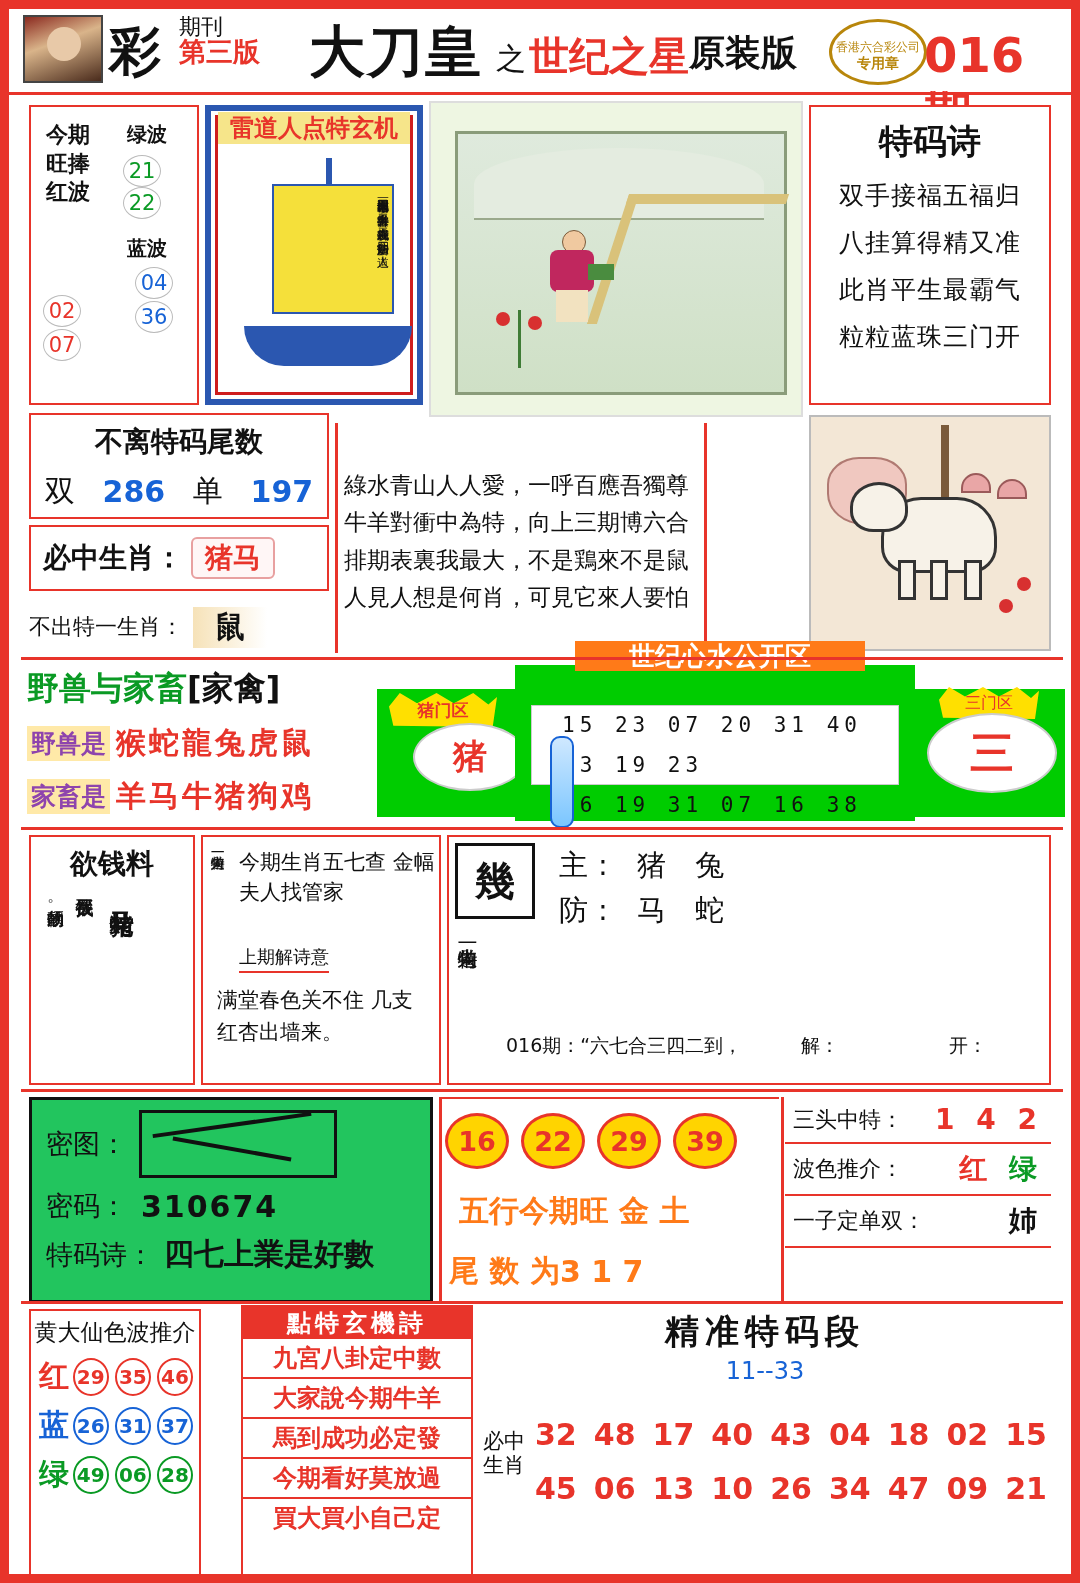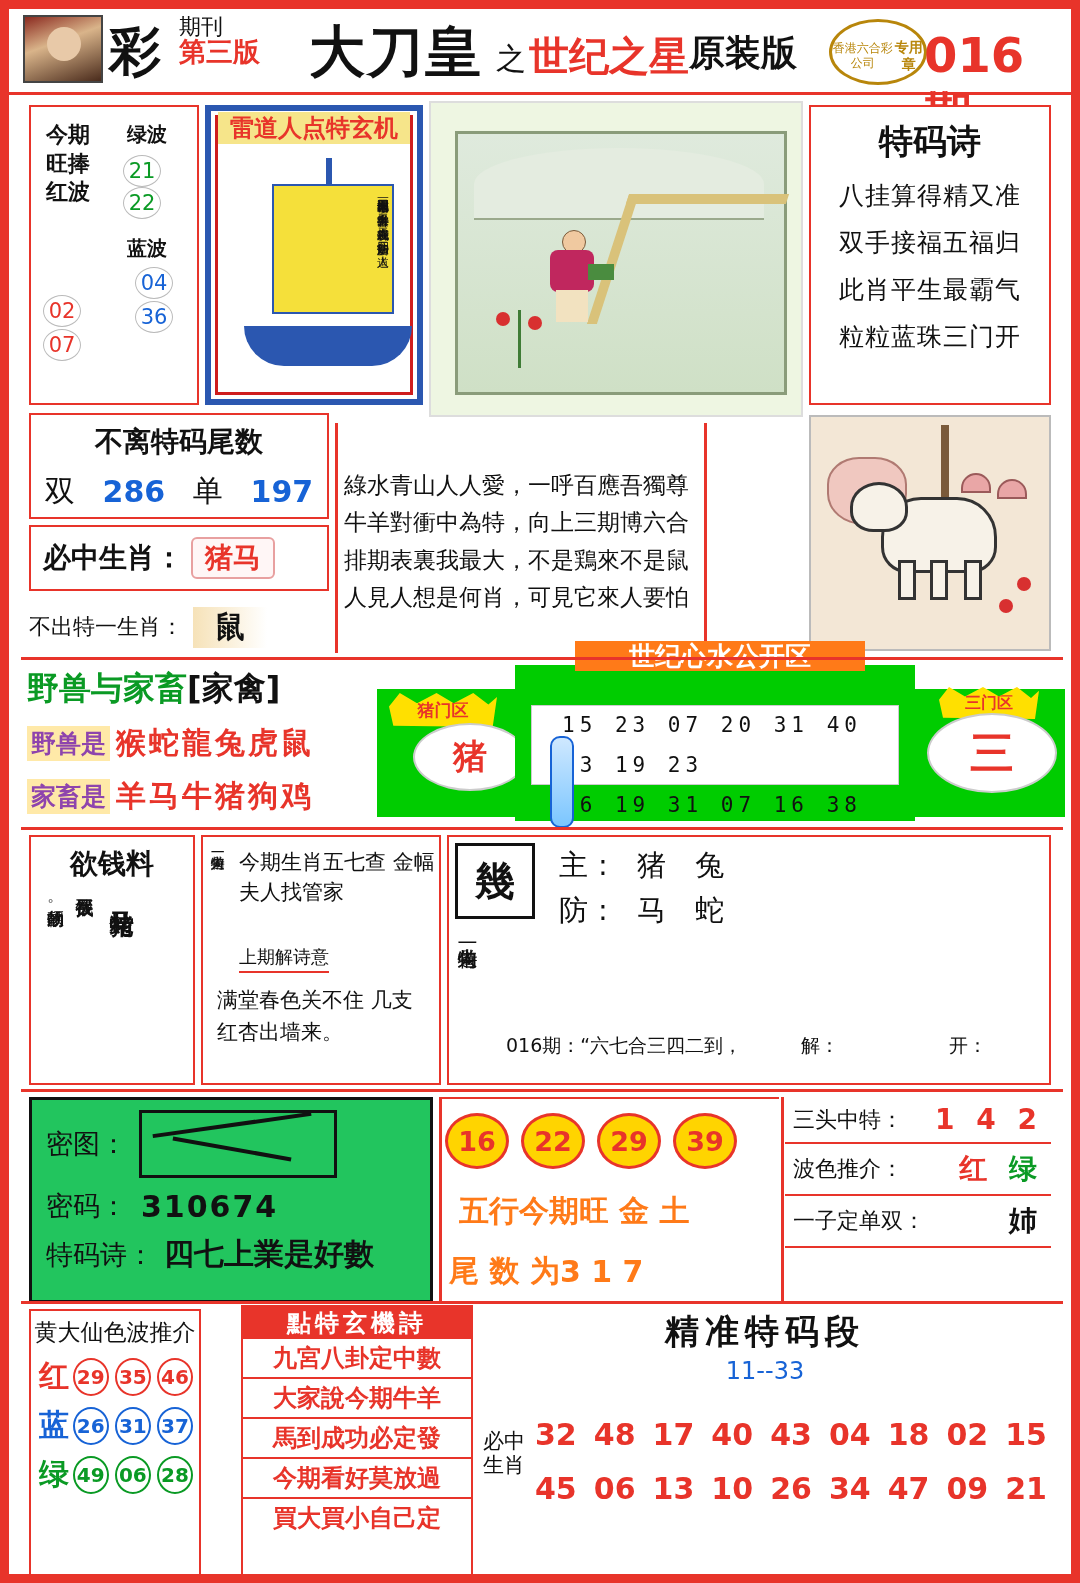--- a/index.html
+++ b/index.html
@@ -1,20 +1,20 @@
 <!DOCTYPE html>
 <html><head>
 <meta charset="utf-8">
 <style>
   html,body{margin:0;padding:0;background:#fff;}
   body{width:1080px;height:1583px;font-family:"DejaVu Sans","Liberation Sans",sans-serif;}
   #page{position:relative;width:1080px;height:1583px;overflow:hidden;background:#fff;border:9px solid #e8342a;box-sizing:border-box;}
   .abs{position:absolute;box-sizing:border-box;}
   .ctr{display:flex;align-items:center;justify-content:center;text-align:center;}
-  .col{display:flex;flex-direction:row;}
+  .col{display:flex;flex-direction:column;}
 
   
   #header{left:0;top:0;width:1062px;height:86px;background:#fff;border-bottom:3px solid #e8342a;}
   #portrait{left:14px;top:6px;width:80px;height:68px;background:linear-gradient(160deg,#8b2a20,#d9b48a 40%,#4a2b1c);border:2px solid #444;}
   #portrait:after{content:"";position:absolute;left:22px;top:10px;width:34px;height:34px;border-radius:50%;background:#e8c9a8;}
   .h-cai{left:100px;top:8px;font-size:52px;font-weight:bold;color:#111;}
   .h-qikan{left:170px;top:6px;font-size:22px;color:#111;line-height:1.05;}
   .h-qikan b{display:block;font-size:27px;color:#e8342a;}
   .h-dadao{left:300px;top:6px;font-size:56px;font-weight:bold;color:#111;letter-spacing:2px;}
   .h-zhi{left:487px;top:30px;font-size:30px;color:#111;}
@@ -98,21 +98,21 @@
   .burstL{position:absolute;left:12px;top:4px;width:108px;height:34px;background:#ffe000;clip-path:polygon(0 40%,10% 0,26% 30%,44% 0,60% 30%,78% 0,92% 34%,100% 12%,96% 100%,4% 96%);display:flex;align-items:center;justify-content:center;font-size:17px;font-weight:bold;color:#e8342a;}
 
   #boxL{left:506px;top:656px;width:400px;height:156px;background:#00cc00;}
   #boxL .title{position:absolute;left:60px;top:-24px;width:290px;height:30px;background:#ff7a18;color:#fff;font-size:26px;font-weight:bold;display:flex;align-items:center;justify-content:center;}
   #boxL .panel{position:absolute;left:16px;top:40px;width:366px;height:78px;background:#fff;border:1px solid #ccc;}
   .numrow{font-size:21px;color:#111;letter-spacing:5px;padding-left:30px;line-height:1.9;font-family:"DejaVu Sans Mono","Liberation Mono",monospace;}
   .tube{position:absolute;left:18px;top:30px;width:20px;height:88px;border:2px solid #1763d6;border-radius:10px;background:linear-gradient(#cfe8ff,#7bc6ff);}
 
   #boxM{left:906px;top:680px;width:150px;height:128px;background:#00cc00;}
   .sanOval{position:absolute;left:12px;top:24px;width:126px;height:76px;border-radius:50%;background:#fff;border:2px solid #ccc;display:flex;align-items:center;justify-content:center;font-size:44px;font-weight:bold;color:#e8342a;}
-  .burstR{position:absolute;left:24px;top:-2px;width:100px;height:32px;background:#ffe000;clip-path:polygon(0 40%,10% 0,26% 30%,44% 0,60% 30%,78% 0,92% 34%,100% 12%,96% 100%,4% 96%);display:flex;align-items:center;justify-content:center;font-size:16px;font-weight:bold;color:#e8342a;}
+  .burstR{position:absolute;left:24px;top:-2px;width:100px;height:32px;background:#ffe000;clip-path:polygon(0 40%,10% 0,26% 30%,44% 0,60% 30%,78% 0,92% 34%,100% 12%,96% 100%,4% 96%);display:flex;align-items:center;justify-content:center;font-size:16px;font-weight:normal;color:#e8342a;}
 
   
   #boxN{left:20px;top:826px;width:166px;height:250px;border:2px solid #e8342a;background:#fff;}
   .bN-title{font-size:28px;font-weight:bold;color:#111;text-align:center;margin-top:8px;}
   .bN-v1{position:absolute;left:76px;top:56px;font-size:24px;font-weight:bold;color:#111;writing-mode:vertical-rl;text-orientation:upright;line-height:1.2;font-family:"DejaVu Serif","Liberation Serif",serif;}
   .bN-v2{position:absolute;left:42px;top:48px;font-size:18px;color:#111;writing-mode:vertical-rl;text-orientation:upright;line-height:1.25;}
   .bN-v3{position:absolute;left:14px;top:60px;font-size:17px;color:#111;writing-mode:vertical-rl;text-orientation:upright;line-height:1.3;}
 
   #boxO{left:192px;top:826px;width:240px;height:250px;border:2px solid #e8342a;background:#fff;}
   .bO-side{position:absolute;left:6px;top:8px;font-size:14px;color:#111;writing-mode:vertical-rl;text-orientation:upright;line-height:1.3;}
@@ -243,22 +243,22 @@
       <div class="plant">
         <div class="stem"></div>
         <div class="cherry" style="left:8px;top:2px;"></div>
         <div class="cherry" style="left:40px;top:6px;"></div>
       </div>
     </div>
   </div>
 
   <div id="boxD" class="abs">
     <div class="bD-title">特码诗</div>
+    <div class="bD-line">双手接福五福归</div>
     <div class="bD-line">八挂算得精又准</div>
-    <div class="bD-line">双手接福五福归</div>
     <div class="bD-line">此肖平生最霸气</div>
     <div class="bD-line">粒粒蓝珠三门开</div>
   </div>
 
   <div id="boxE" class="abs">
     <div class="bE-title">不离特码尾数</div>
     <div class="bE-row">
       <span class="lbl">双</span>
       <span class="val">286</span>
       <span class="lbl">单</span>

